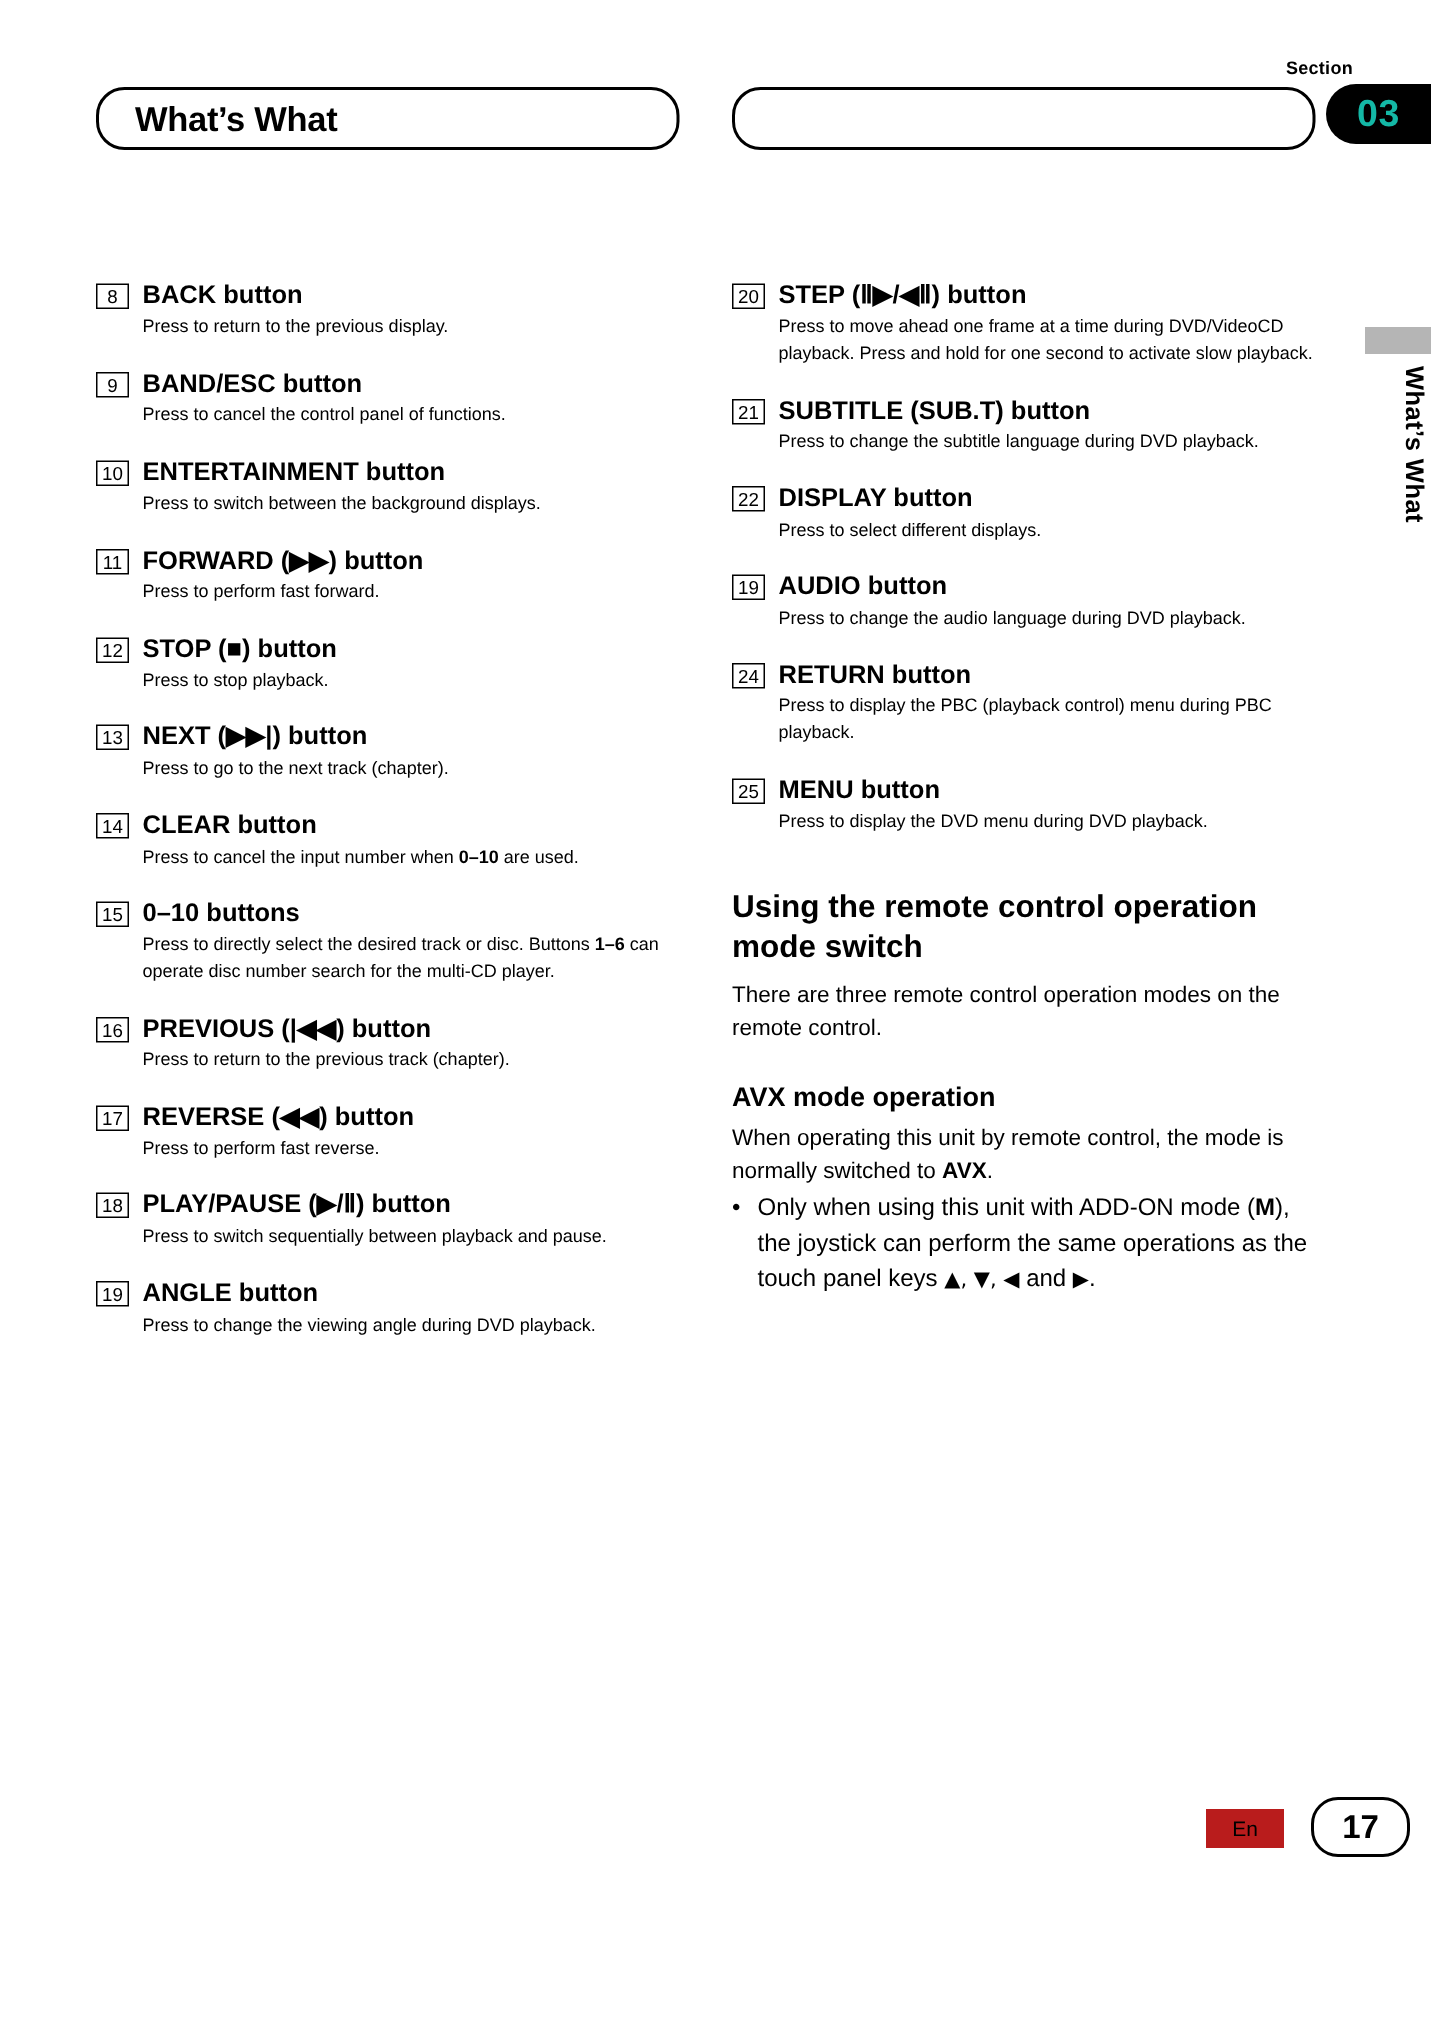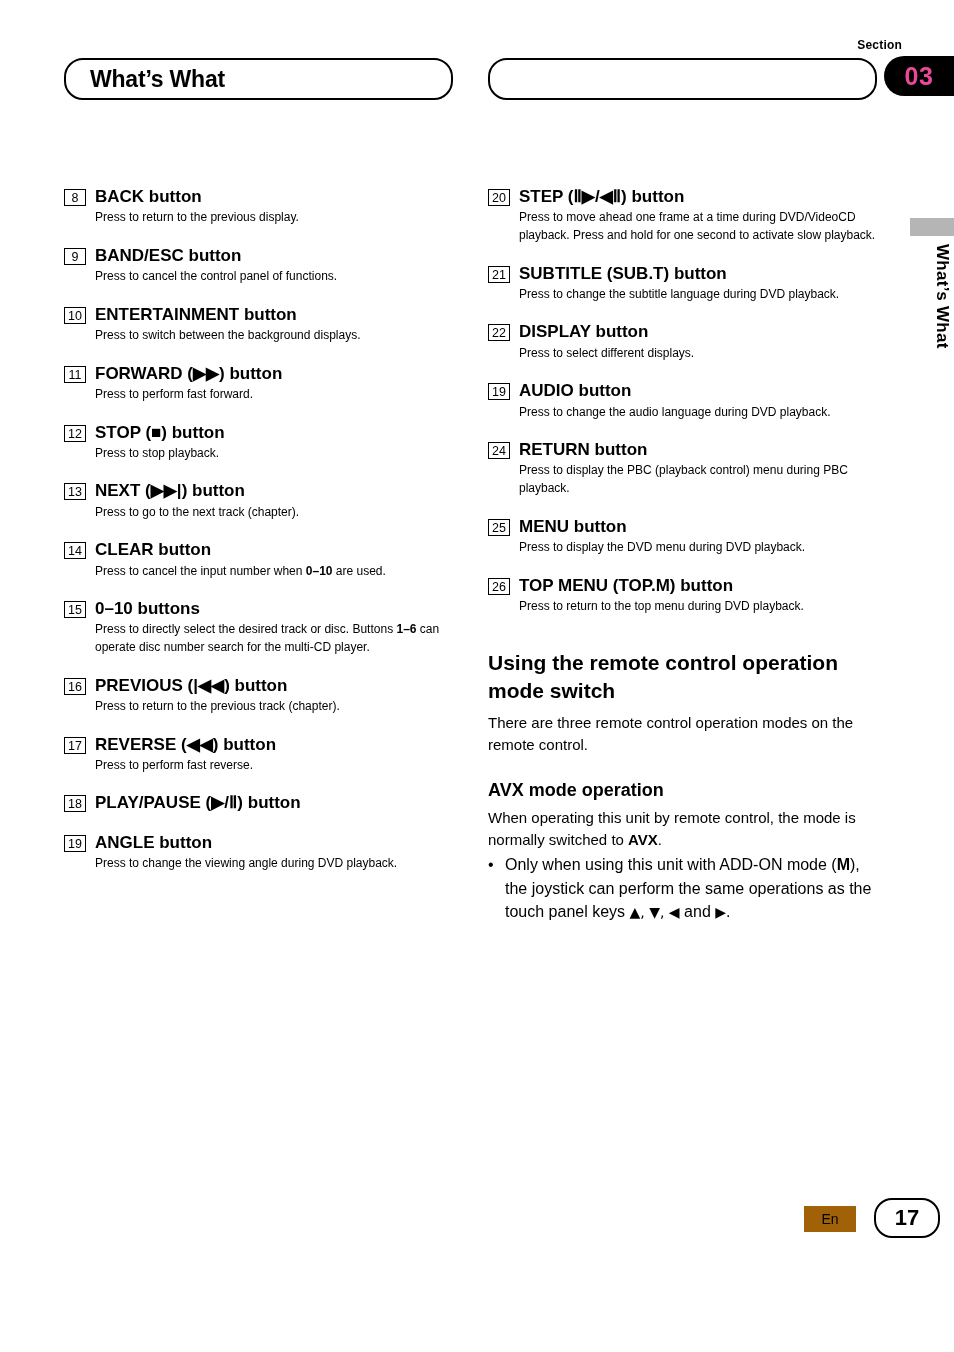--- a/index.html
+++ b/index.html
@@ -14,21 +14,21 @@
   .page { position:relative; width:954px; height:1280px; }
 
   
   .section-label {
     position:absolute; right:52px; top:38px;
     font-size:12px; font-weight:bold; letter-spacing:0.2px;
   }
   .section-badge {
     position:absolute; right:0px; top:56px;
     width:70px; height:40px;
-    background:#000; color:#ec4899;
+    background:#000; color:#14b8a6;
     border-radius:20px 0 0 20px;
     display:flex; align-items:center; justify-content:center;
     font-size:25px; font-weight:bold;
     letter-spacing:0.5px;
   }
   .title-pill {
     position:absolute; left:64px; top:58px;
     width:385px; height:38px;
     border:2px solid #000; border-radius:19px;
     display:flex; align-items:center;
@@ -107,21 +107,21 @@
     display:flex;
   }
   .bullet .dot {
     width:17px; flex:0 0 auto;
   }
 
   
   .footer-en {
     position:absolute; right:98px; bottom:48px;
     width:52px; height:26px;
-    background:#a16207;
+    background:#b91c1c;
     display:flex; align-items:center; justify-content:center;
     font-size:14px;
   }
   .footer-page {
     position:absolute; right:14px; bottom:42px;
     width:62px; height:36px;
     border:2px solid #000; border-radius:18px;
     display:flex; align-items:center; justify-content:center;
     font-size:22px; font-weight:bold;
   }
@@ -224,20 +224,21 @@
         <span>REVERSE (◀◀) button</span>
       </div>
       <div class="entry-body">Press to perform fast reverse.</div>
     </div>
 
     <div class="entry">
       <div class="entry-head">
         <span class="num">18</span>
         <span>PLAY/PAUSE (▶/Ⅱ) button</span>
       </div>
+      <div class="entry-body">Press to switch sequentially between playback and pause.</div>
     </div>
 
     <div class="entry">
       <div class="entry-head">
         <span class="num">19</span>
         <span>ANGLE button</span>
       </div>
       <div class="entry-body">Press to change the viewing angle during DVD playback.</div>
     </div>
 
@@ -286,27 +287,20 @@
     </div>
 
     <div class="entry">
       <div class="entry-head">
         <span class="num">25</span>
         <span>MENU button</span>
       </div>
       <div class="entry-body">Press to display the DVD menu during DVD playback.</div>
     </div>
 
-    <div class="entry">
-      <div class="entry-head">
-        <span class="num">26</span>
-        <span>TOP MENU (TOP.M) button</span>
-      </div>
-      <div class="entry-body">Press to return to the top menu during DVD playback.</div>
-    </div>
 
     <div class="h2">Using the remote control operation mode switch</div>
     <div class="para">There are three remote control operation modes on the remote control.</div>
 
     <div class="h3">AVX mode operation</div>
     <div class="para"><span>When operating this unit by remote control, the mode is normally switched to </span><b>AVX</b><span>.</span></div>
 
     <div class="bullet">
       <span class="dot">•</span>
       <span><span>Only when using this unit with ADD-ON mode (</span><b>M</b><span>), the joystick can perform the same operations as the touch panel keys </span><span class="glyph">▲, ▼, ◀</span><span> and </span><span class="glyph">▶</span><span>.</span></span>

